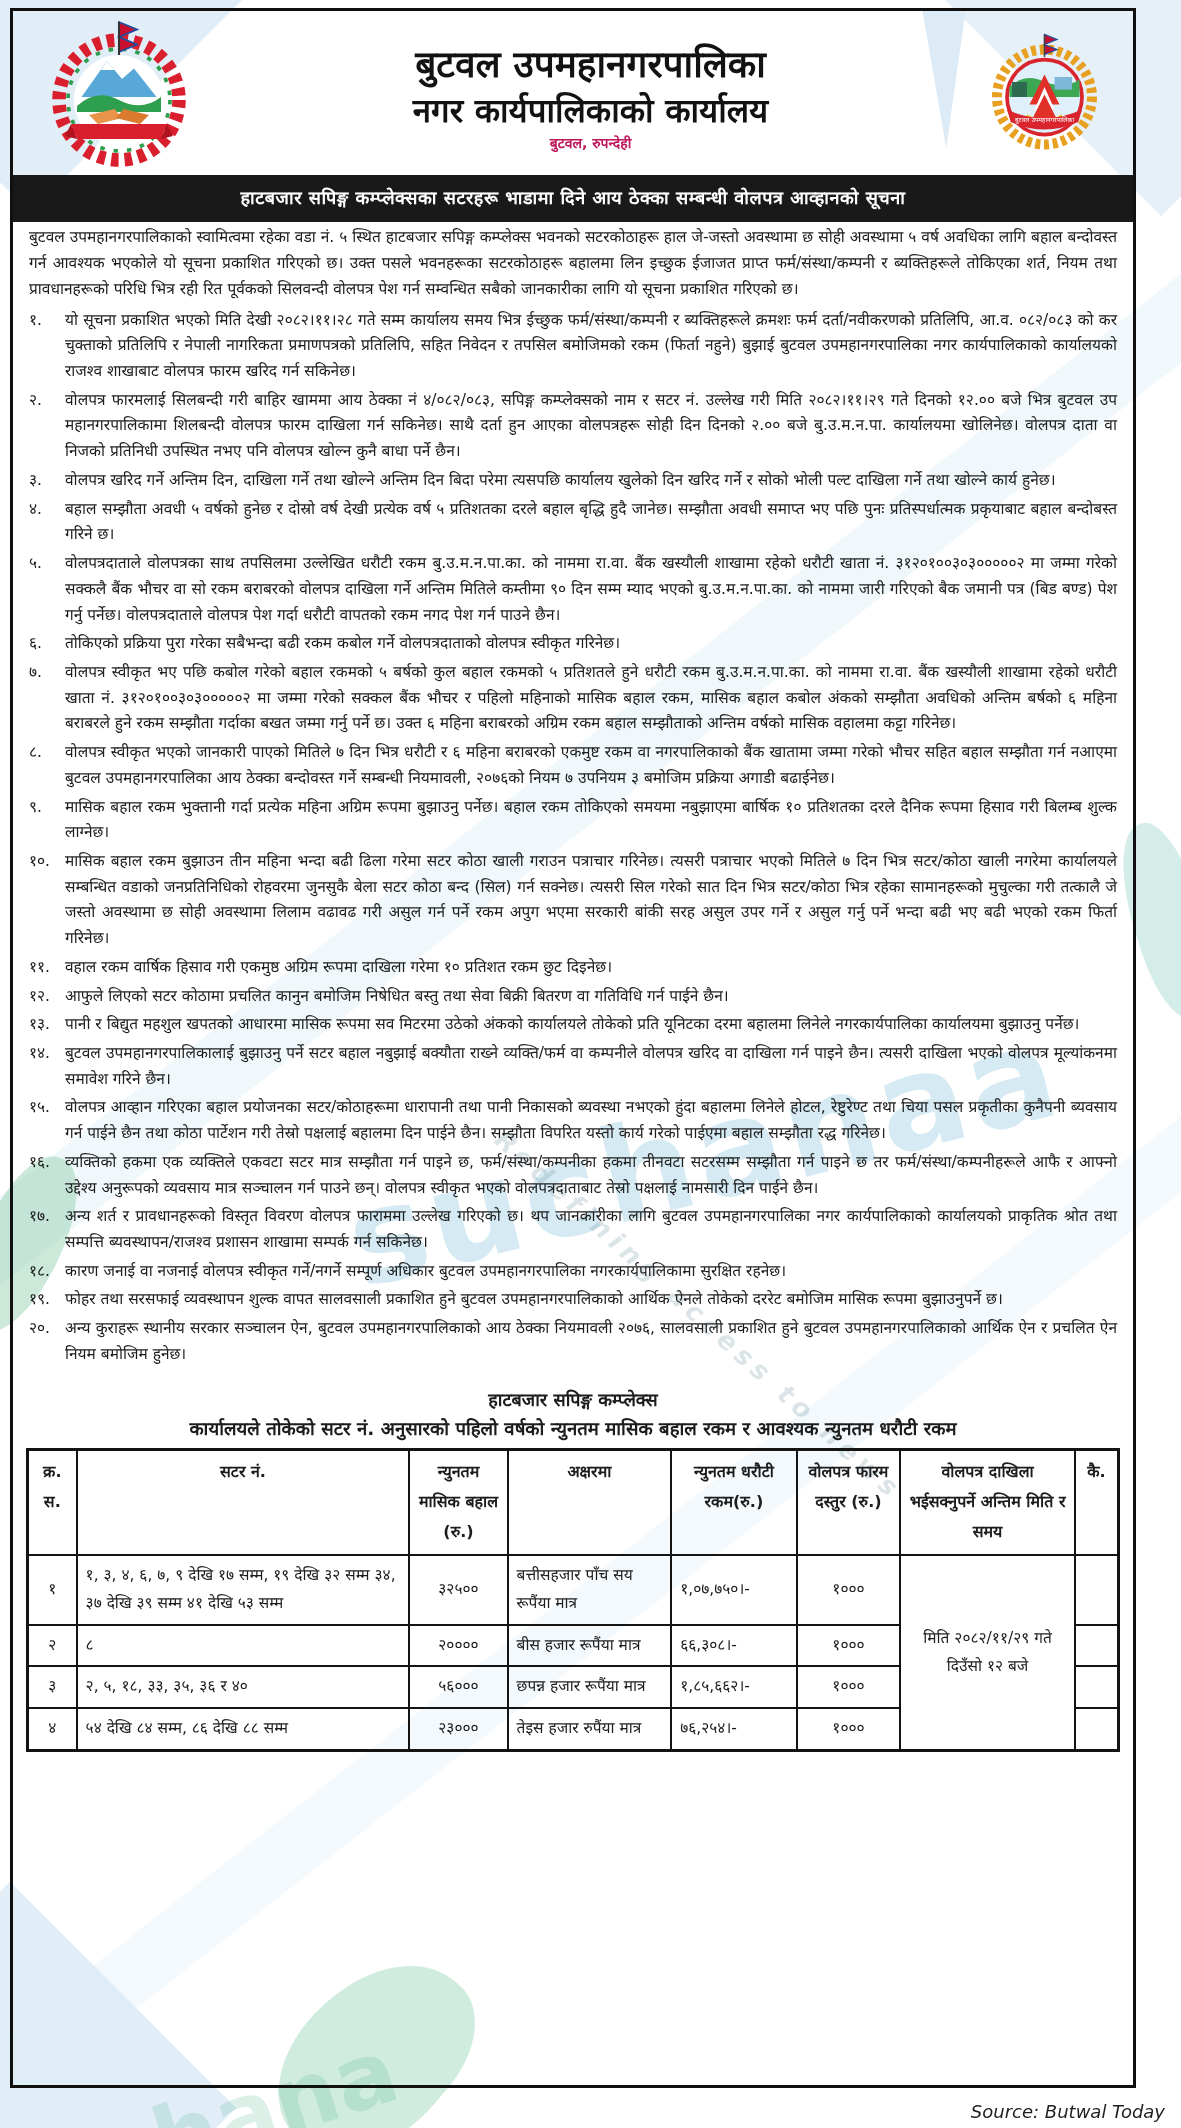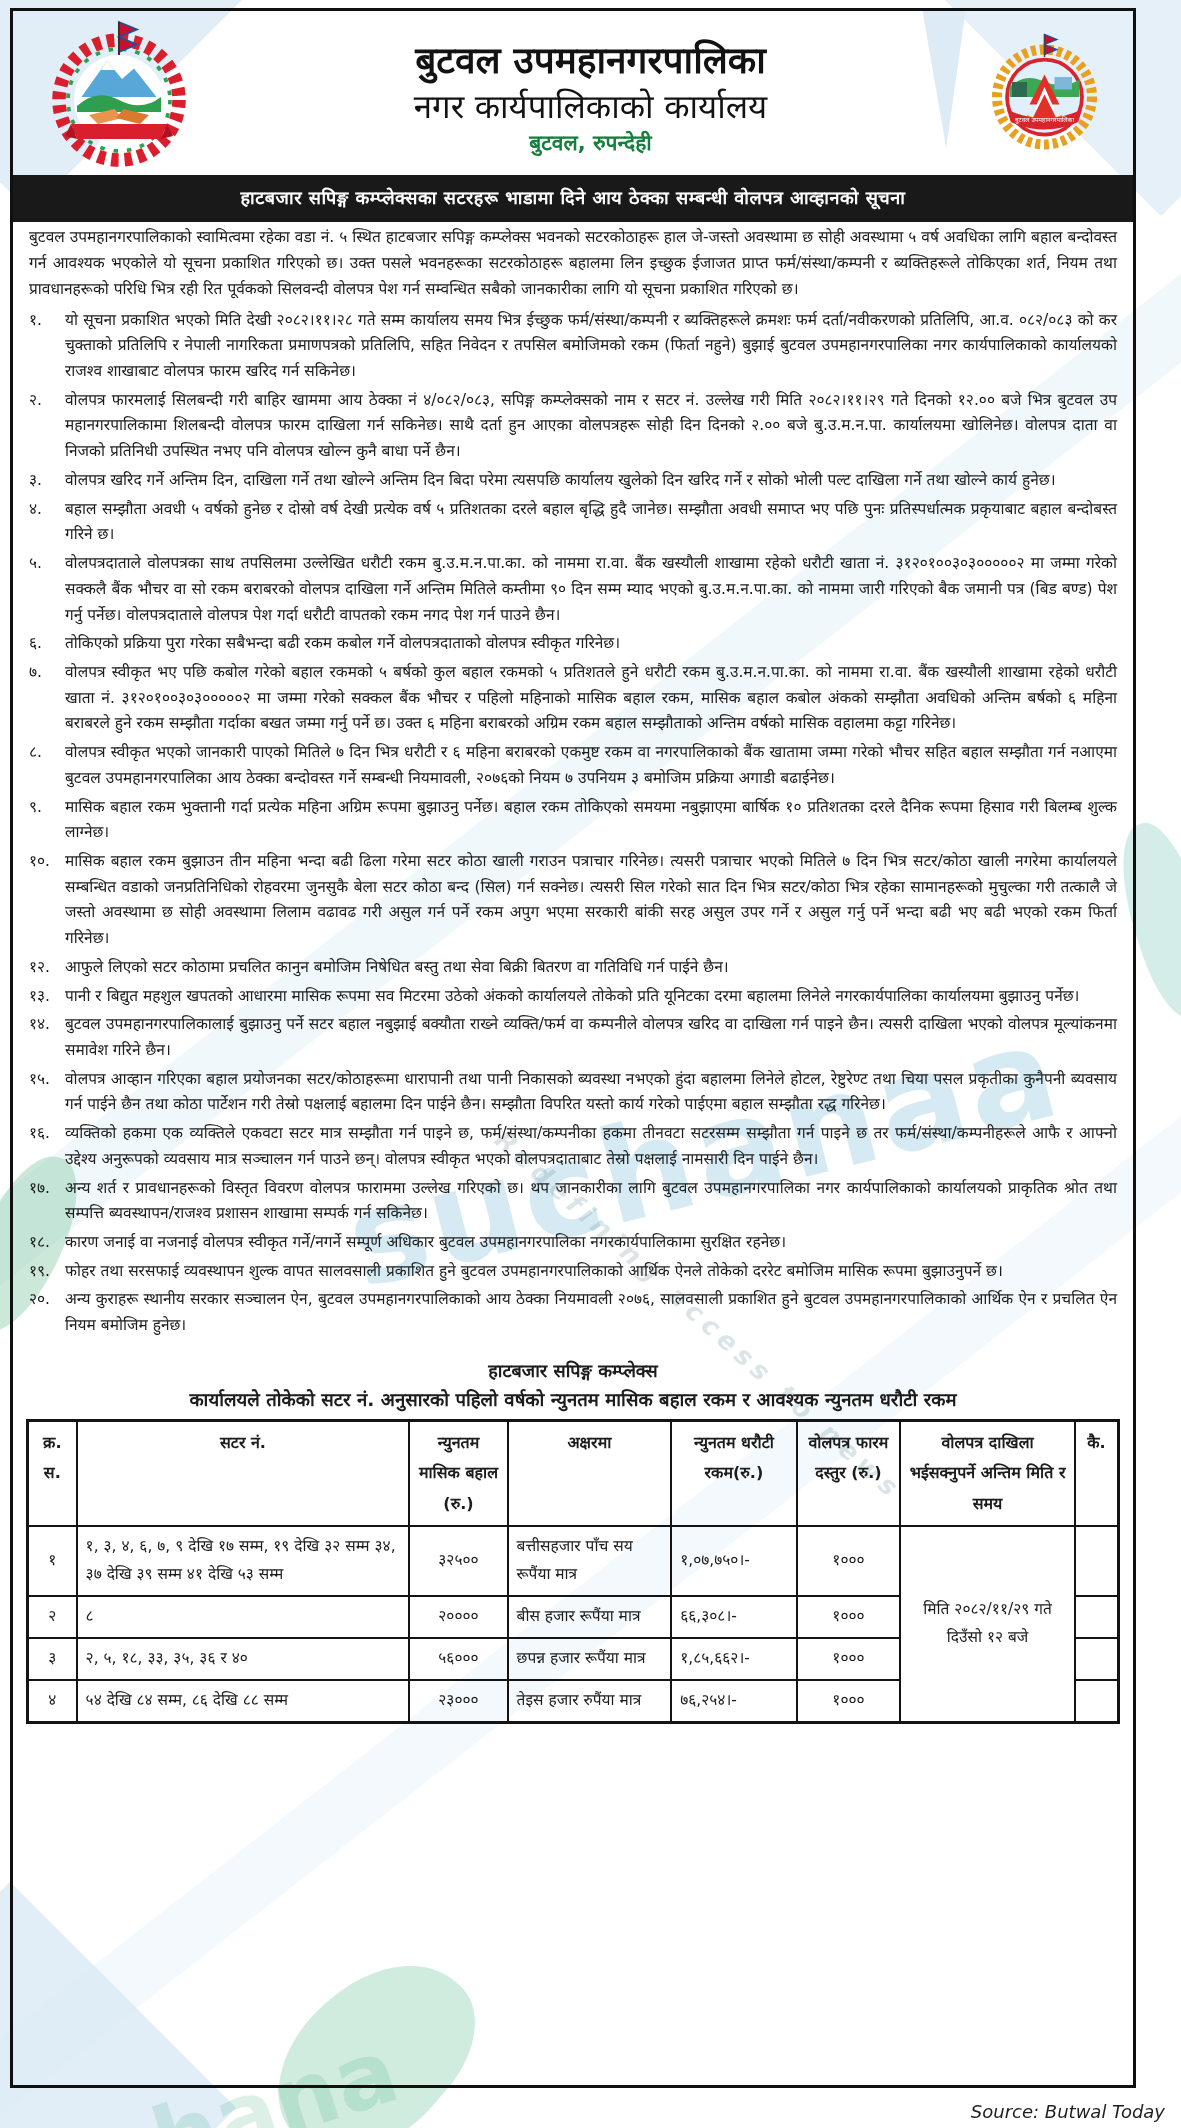--- a/index.html
+++ b/index.html
@@ -26,22 +26,22 @@
   
   .notice{
     position:absolute;z-index:2;left:10px;top:8px;width:1126px;height:2080px;
     border:3px solid #101010;box-sizing:border-box;background:transparent;
   }
   
   .header{display:flex;align-items:center;padding:8px 26px 2px 26px;}
   .logo-box{flex:0 0 auto;}
   .header-center{flex:1 1 auto;text-align:center;padding:0 10px;}
   .org-name{font-size:37px;font-weight:bold;color:#121212;line-height:1.35;}
-  .office-name{font-size:33px;font-weight:normal;color:#121212;line-height:1.3;}
-  .address{font-size:21px;font-weight:bold;color:#15803d;}
+  .office-name{font-size:33px;font-weight:bold;color:#121212;line-height:1.3;}
+  .address{font-size:14px;font-weight:bold;color:#be185d;}
   
   .banner{
     background:#191919;color:#ffffff;text-align:center;
     font-size:18px;font-weight:bold;padding:12px 8px;line-height:1.25;letter-spacing:0.5px;
   }
   .published{ text-align:right;font-weight:bold;font-size:17px;padding:8px 18px 2px 18px;}
   .intro{padding:2px 16px 4px 16px;font-size:15.5px;line-height:1.68;text-align:justify;}
   
   .terms{padding:2px 16px 0 16px;}
   .term{display:flex;margin:0 0 3px 0;}
@@ -186,20 +186,24 @@
   <div class="term">
     <div class="term-num">९.</div>
     <div class="term-text">मासिक बहाल रकम भुक्तानी गर्दा प्रत्येक महिना अग्रिम रूपमा बुझाउनु पर्नेछ। बहाल रकम तोकिएको समयमा नबुझाएमा बार्षिक १० प्रतिशतका दरले दैनिक रूपमा हिसाव गरी बिलम्ब शुल्क लाग्नेछ।</div>
   </div>
 
   <div class="term">
     <div class="term-num">१०.</div>
     <div class="term-text">मासिक बहाल रकम बुझाउन तीन महिना भन्दा बढी ढिला गरेमा सटर कोठा खाली गराउन पत्राचार गरिनेछ। त्यसरी पत्राचार भएको मितिले ७ दिन भित्र सटर/कोठा खाली नगरेमा कार्यालयले सम्बन्धित वडाको जनप्रतिनिधिको रोहवरमा जुनसुकै बेला सटर कोठा बन्द (सिल) गर्न सक्नेछ। त्यसरी सिल गरेको सात दिन भित्र सटर/कोठा भित्र रहेका सामानहरूको मुचुल्का गरी तत्कालै जे जस्तो अवस्थामा छ सोही अवस्थामा लिलाम वढावढ गरी असुल गर्न पर्ने रकम अपुग भएमा सरकारी बांकी सरह असुल उपर गर्ने र असुल गर्नु पर्ने भन्दा बढी भए बढी भएको रकम फिर्ता गरिनेछ।</div>
   </div>
 
+  <div class="term">
+    <div class="term-num">११.</div>
+    <div class="term-text">वहाल रकम वार्षिक हिसाव गरी एकमुष्ठ अग्रिम रूपमा दाखिला गरेमा १० प्रतिशत रकम छुट दिइनेछ।</div>
+  </div>
 
   <div class="term">
     <div class="term-num">१२.</div>
     <div class="term-text">आफुले लिएको सटर कोठामा प्रचलित कानुन बमोजिम निषेधित बस्तु तथा सेवा बिक्री बितरण वा गतिविधि गर्न पाईने छैन।</div>
   </div>
 
   <div class="term">
     <div class="term-num">१३.</div>
     <div class="term-text">पानी र बिद्युत महशुल खपतको आधारमा मासिक रूपमा सव मिटरमा उठेको अंकको कार्यालयले तोकेको प्रति यूनिटका दरमा बहालमा लिनेले नगरकार्यपालिका कार्यालयमा बुझाउनु पर्नेछ।</div>
   </div>

